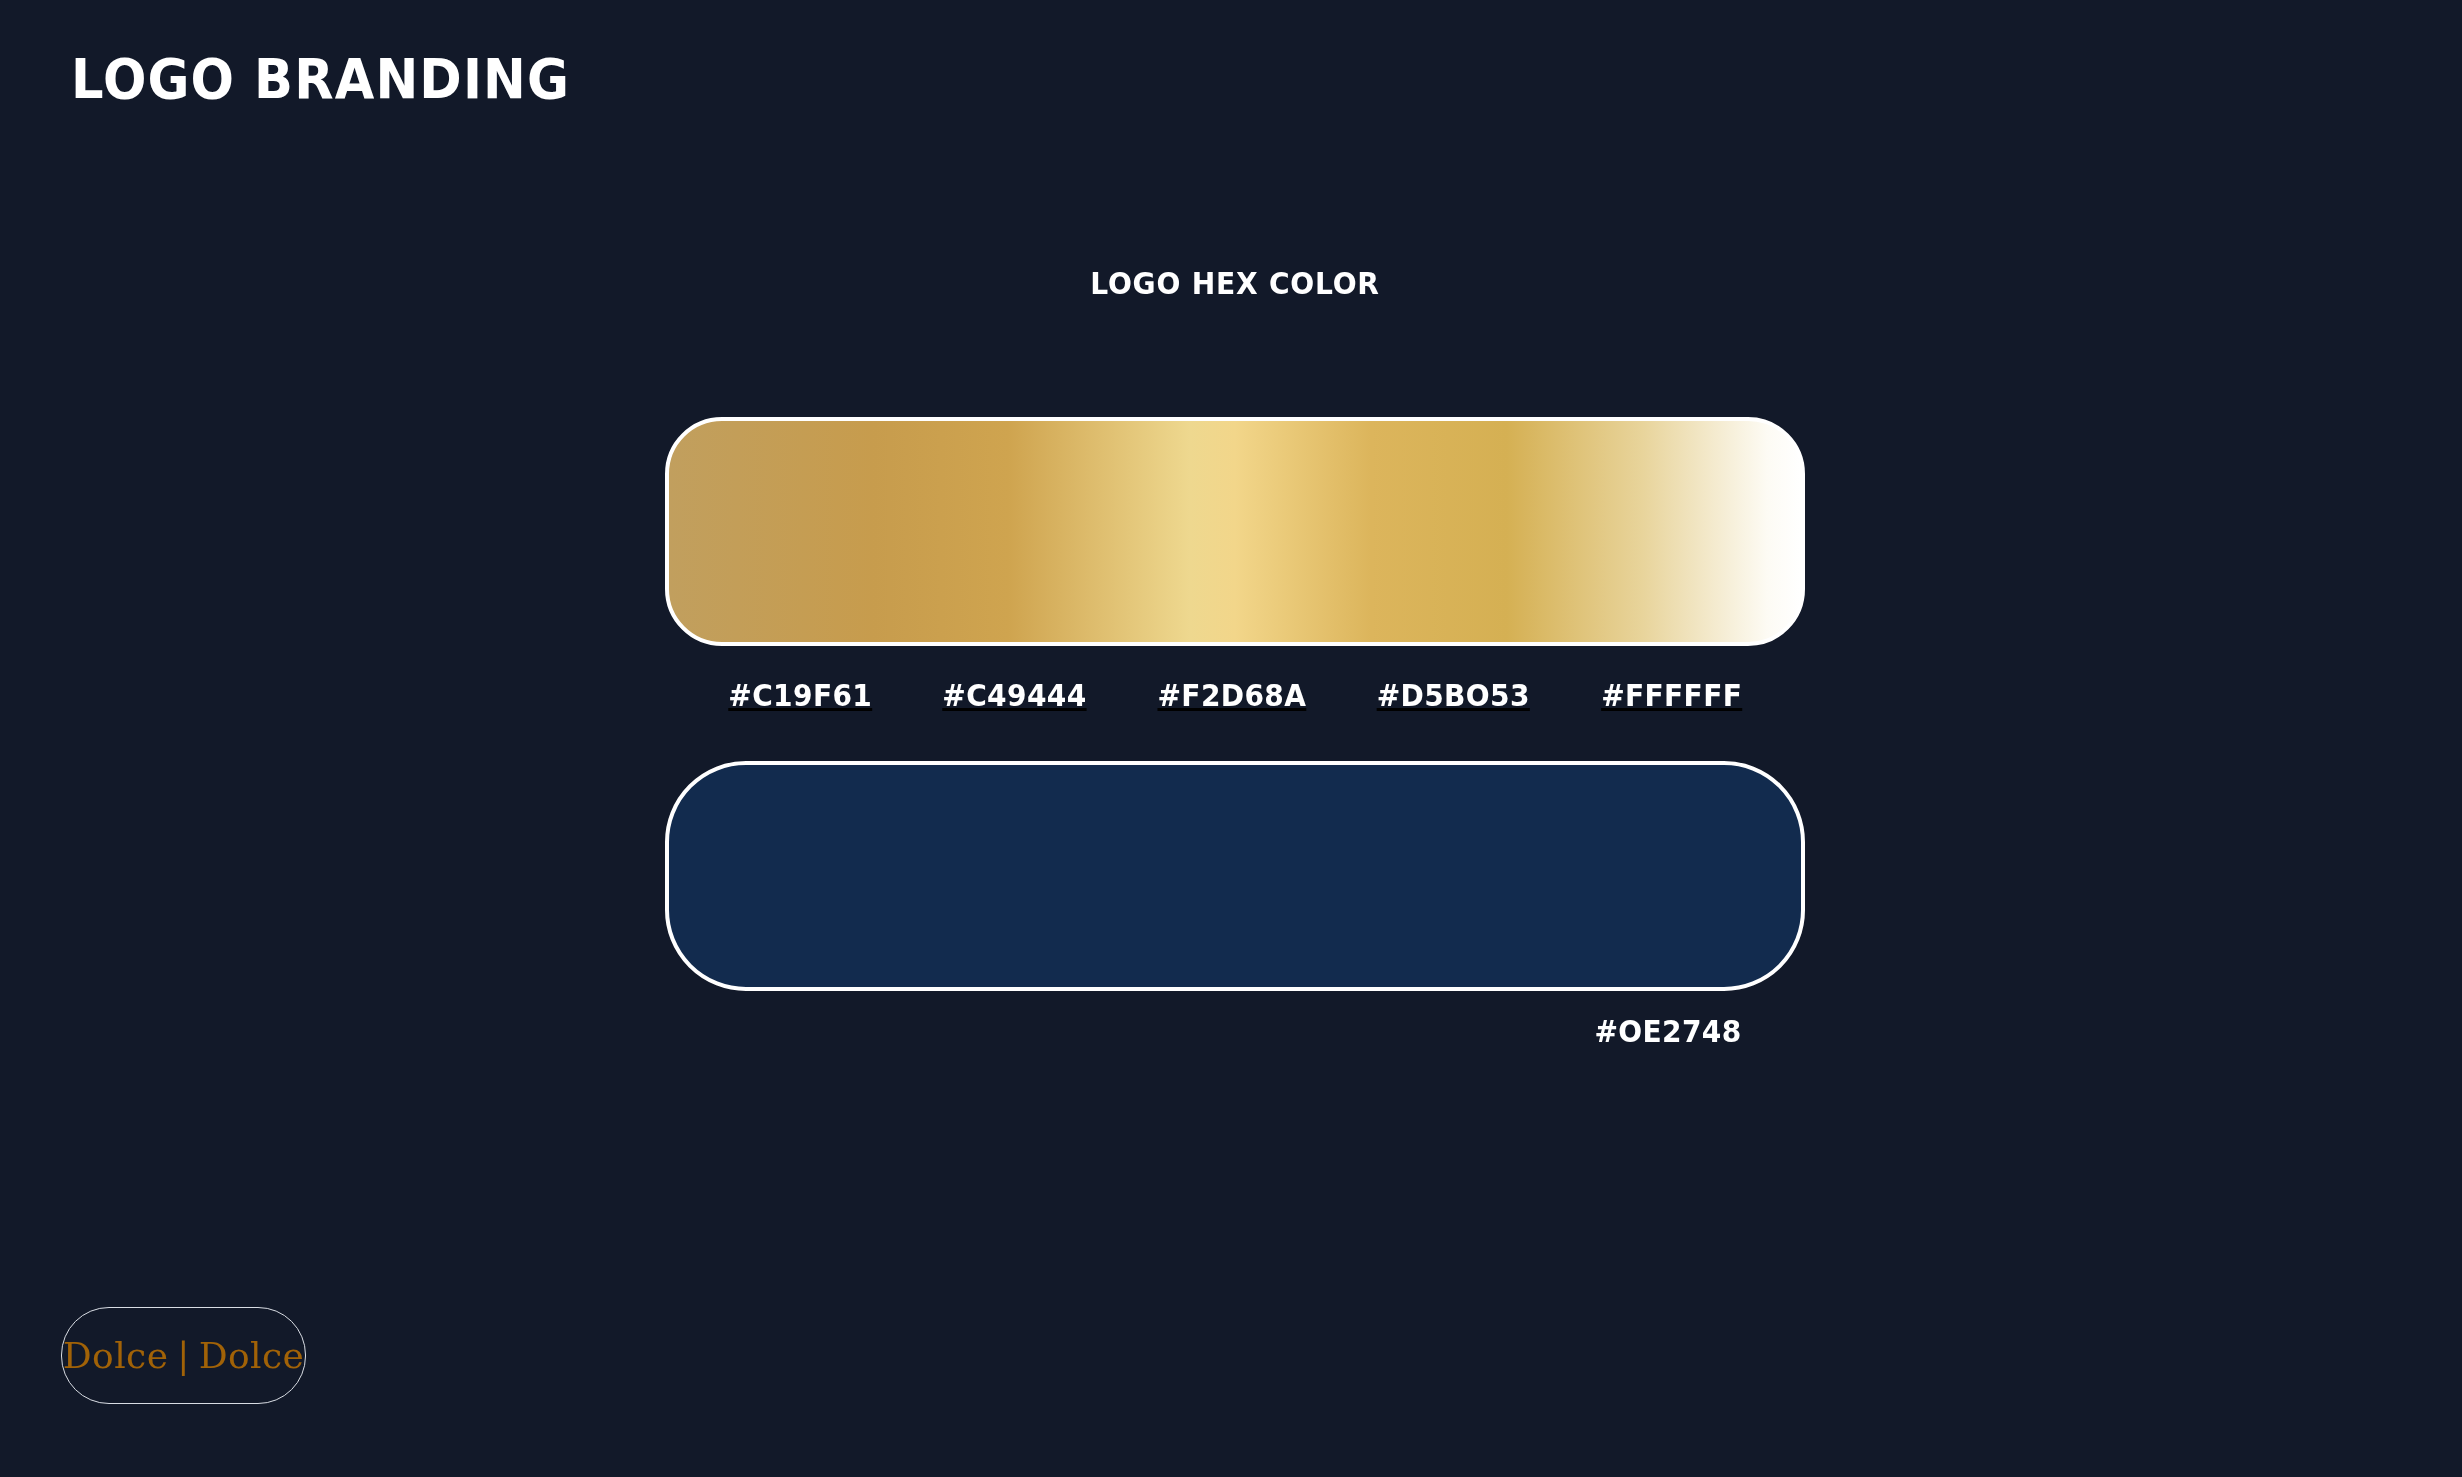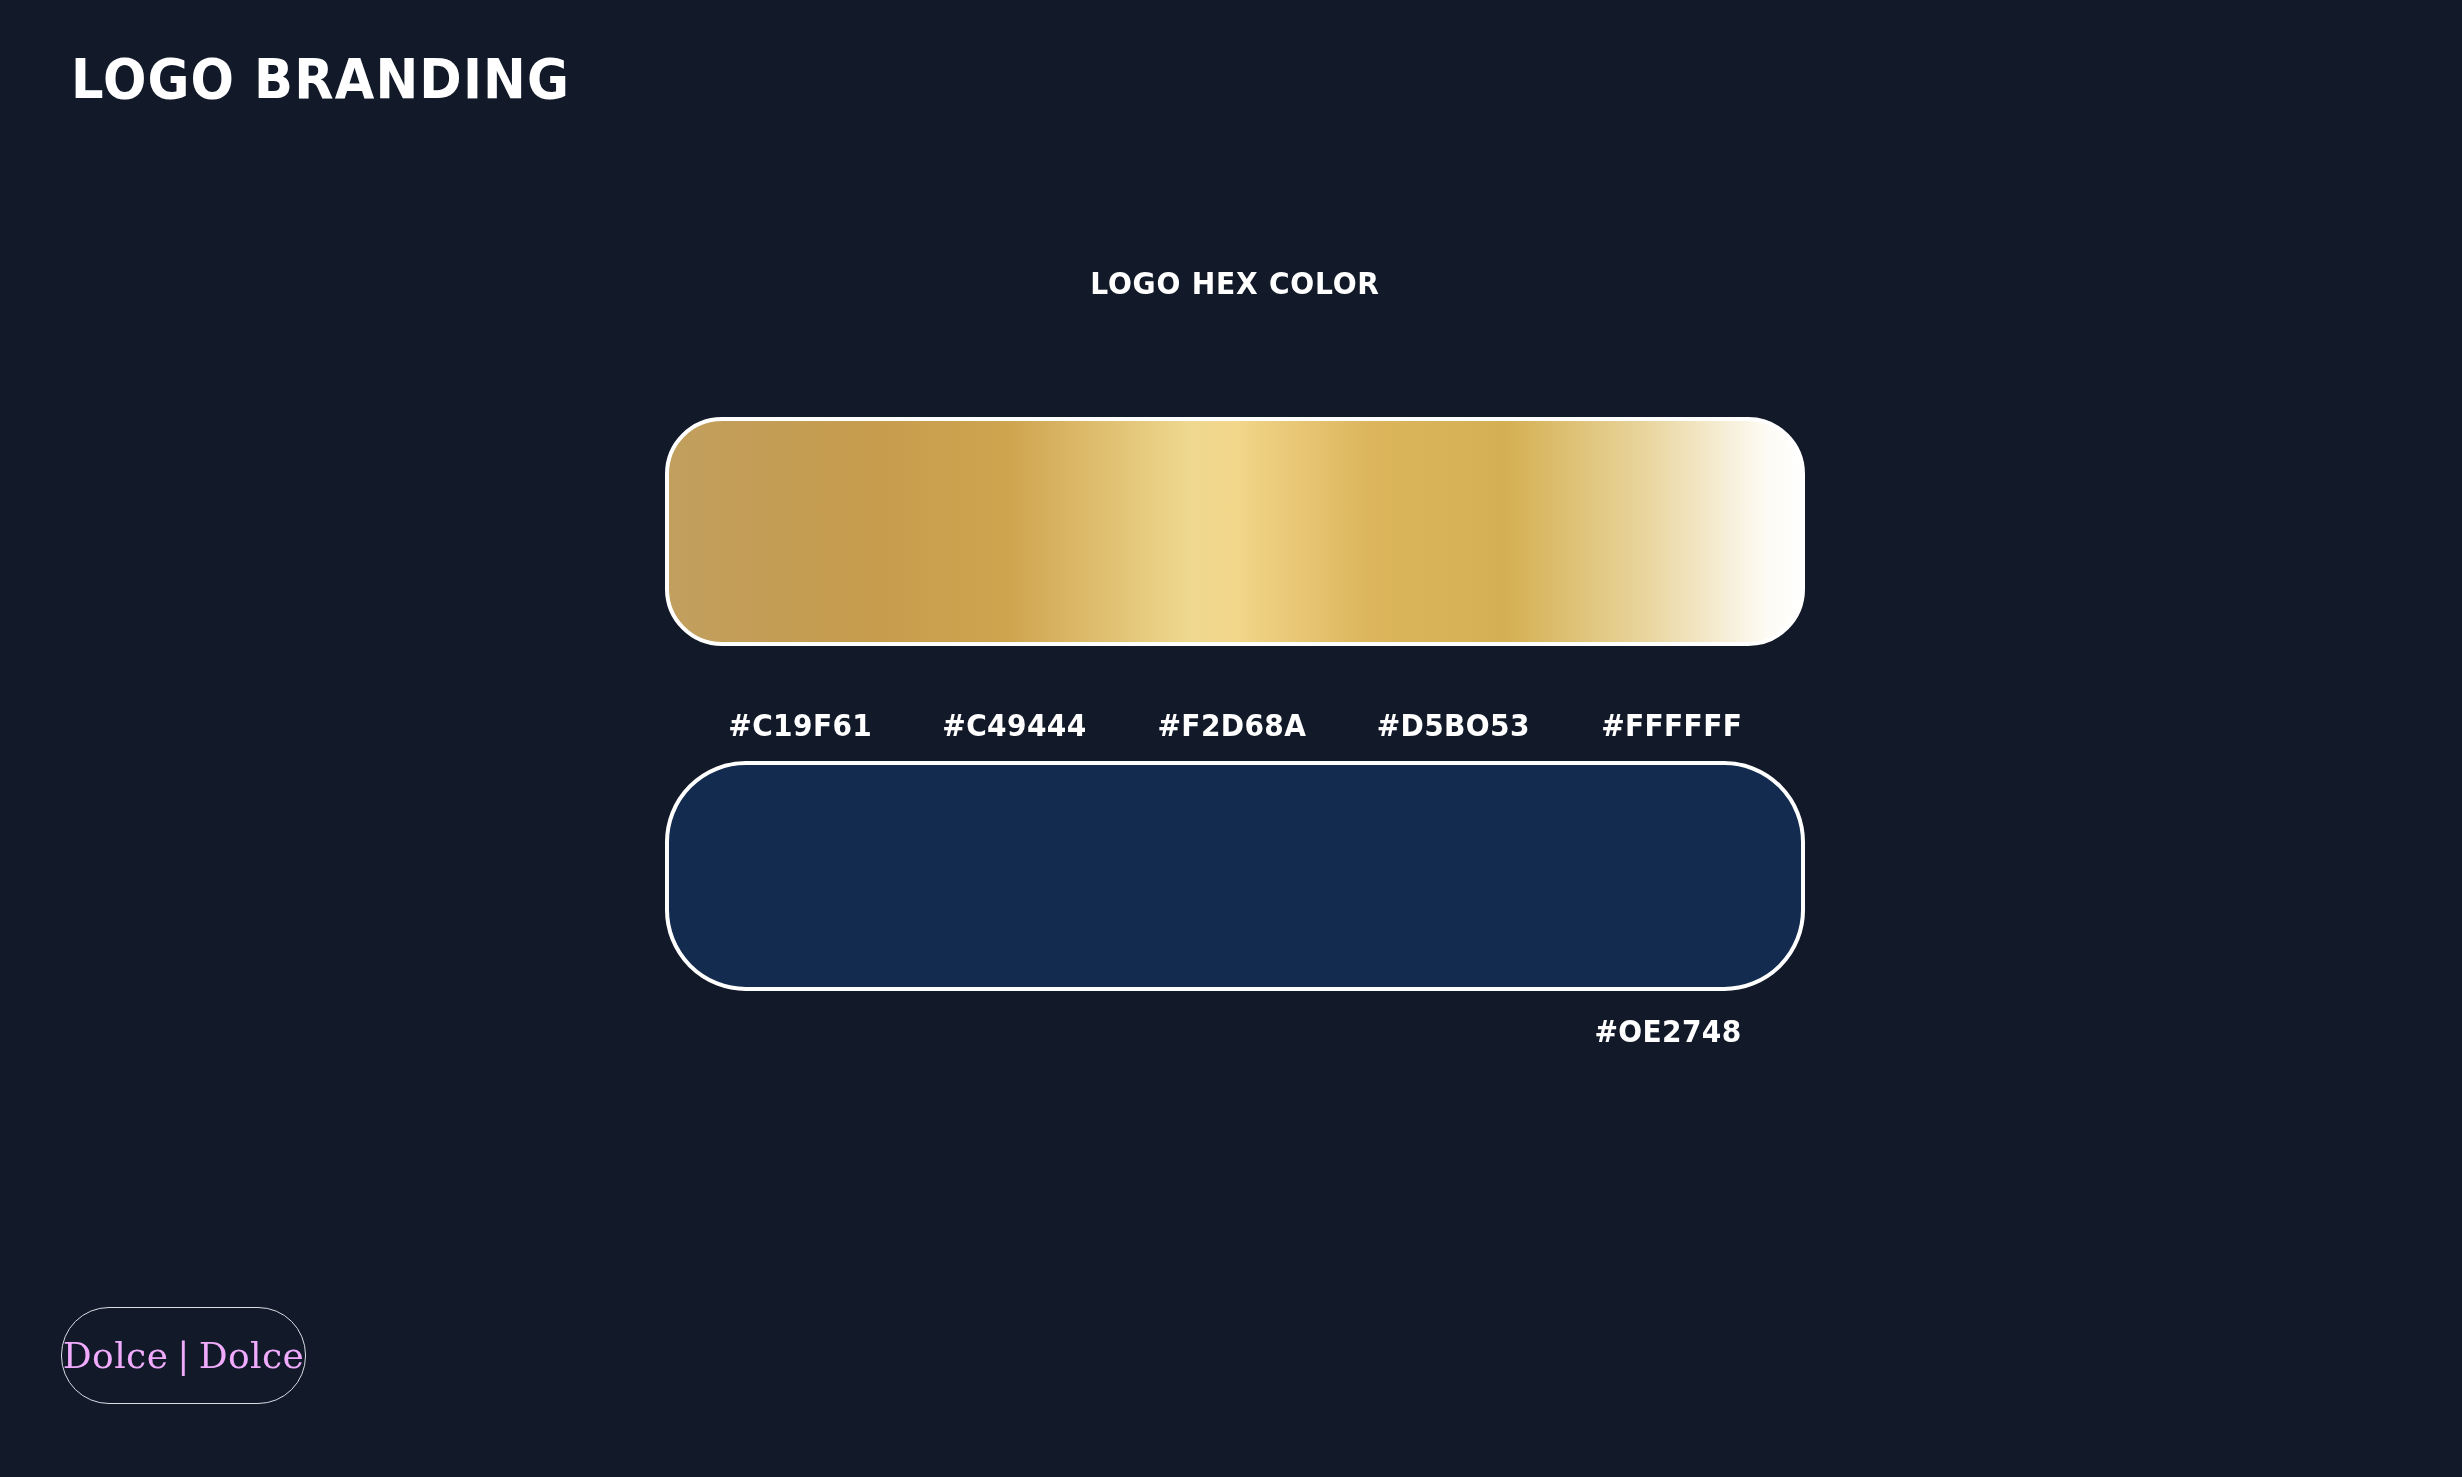--- a/index.html
+++ b/index.html
@@ -81,21 +81,21 @@
   .hex-row {
     position: absolute;
     left: 665px;
     width: 1140px;
     display: flex;
     justify-content: space-between;
     align-items: baseline;
     padding: 0 57px;
     box-sizing: border-box;
   }
-  .hex-row-gold { top: 708px; }
+  .hex-row-gold { top: 678px; text-decoration: underline; }
 
   .hex-label {
     font-family: "DejaVu Sans", sans-serif;
     font-size: 30.5px;
     font-weight: 700;
     letter-spacing: 0.4px;
     color: #ffffff;
     white-space: nowrap;
     transform: scaleX(0.92);
   }
@@ -130,21 +130,21 @@
     border-radius: 48px;
     display: flex;
     align-items: center;
     justify-content: center;
     background: transparent;
   }
   .footer-pill-text {
     font-family: "DejaVu Serif", serif;
     font-weight: 400;
     font-size: 36px;
-    color: #f0abfc;
+    color: #a16207;
     letter-spacing: 0.4px;
     white-space: nowrap;
   }
   .footer-sep { padding: 0 8.9px; }
 </style>
 </head>
 <body>
 
 <div class="page-title">LOGO BRANDING</div>
 

